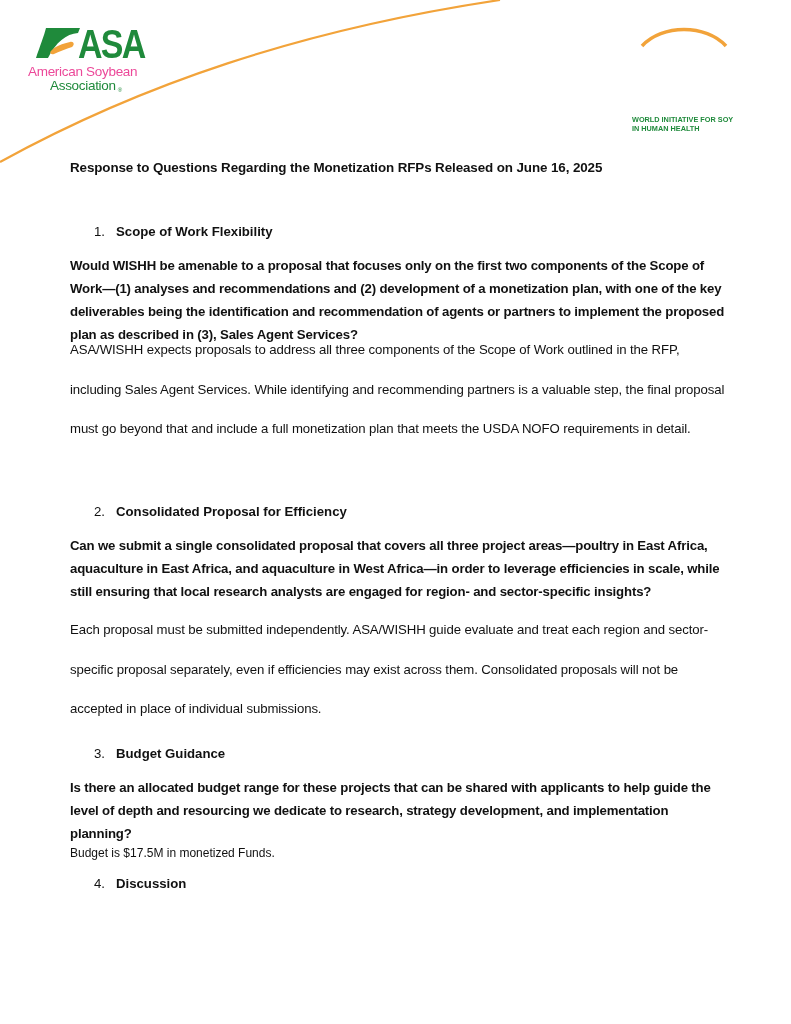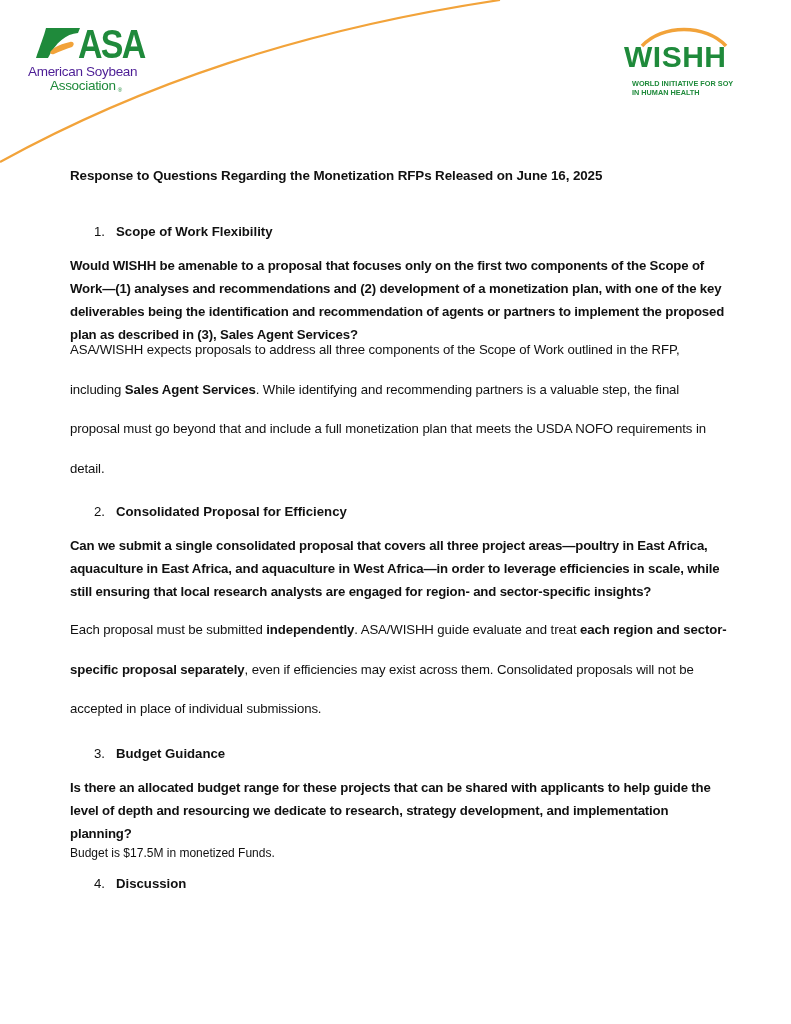--- a/index.html
+++ b/index.html
@@ -7,44 +7,44 @@
     width: 791px; height: 1024px; background: #ffffff; position: relative; overflow: hidden;
     font-family: "Liberation Sans", "DejaVu Sans", sans-serif; color: #111;
   }
   .arc { position: absolute; left: 0; top: 0; width: 791px; height: 200px; }
   .asa-logo { position: absolute; left: 26px; top: 26px; width: 122px; height: 68px; }
   .asa-mark { position: absolute; left: 0; top: 0; width: 122px; height: 40px; }
   .asa-letters {
     position: absolute; left: 52px; top: -4px; font-size: 40px; font-weight: bold; color: #1f8a3b;
     letter-spacing: -2px; transform: scaleX(0.85); transform-origin: left top; font-family: "Liberation Sans", sans-serif;
   }
-  .asa-line1 { position: absolute; left: 2px; top: 38px; font-size: 13.5px; color: #4c1d95; white-space: nowrap; letter-spacing: -0.3px; }
+  .asa-line1 { position: absolute; left: 2px; top: 38px; font-size: 13.5px; color: #ec4899; white-space: nowrap; letter-spacing: -0.3px; }
   .asa-line2 { position: absolute; left: 24px; top: 52px; font-size: 13.5px; color: #1f8a3b; white-space: nowrap; letter-spacing: -0.3px; }
   .asa-reg { font-size: 6px; vertical-align: -2px; margin-left: 2px; }
 
   .wishh-logo { position: absolute; left: 618px; top: 26px; width: 130px; height: 72px; }
   .wishh-arc { position: absolute; left: 20px; top: 0; width: 92px; height: 24px; }
   .wishh-letters {
     position: absolute; left: 6px; top: 14px; font-size: 30px; font-weight: bold; color: #1f8a3b;
     letter-spacing: 0.5px; font-family: "Liberation Sans", sans-serif;
   }
-  .wishh-tag1, .wishh-tag2 { position: absolute; font-size: 7.3px; font-weight: bold; color: #1f8a3b; white-space: nowrap; }
+  .wishh-tag1, .wishh-tag2 { position: absolute; font-size: 7.3px; font-weight: bold; color: #1f8a3b; white-space: nowrap; margin-top: 36px; }
   .wishh-tag1 { left: 14px; top: 53px; }
   .wishh-tag2 { left: 14px; top: 62px; }
 
   .doc { position: absolute; left: 70px; top: 0; width: 660px;
          font-family: "Liberation Sans", "DejaVu Sans", sans-serif; font-size: 13.2px; }
-  .title { position: absolute; top: 160px; left: 0; font-weight: bold; font-size: 13.4px; white-space: nowrap; letter-spacing: -0.1px; margin-top: 8px; }
+  .title { position: absolute; top: 160px; left: 0; font-weight: bold; font-size: 13.4px; white-space: nowrap; letter-spacing: -0.1px; }
   .heading { position: absolute; left: 24px; font-size: 13.2px; white-space: nowrap; }
   .heading .num { display: inline-block; width: 22px; font-weight: normal; }
   .heading .hl { font-weight: bold; text-align: right; }
   .question { position: absolute; left: 0; width: 655px; font-weight: bold; line-height: 23px; font-size: 13.2px; letter-spacing: -0.15px; }
   .answer { position: absolute; left: 0; width: 660px; line-height: 39.5px; font-size: 13.2px; letter-spacing: -0.1px; }
   .answer-single { position: absolute; left: 0; width: 660px; font-size: 12px; }
-  b { font-weight: bold; text-align: right; }
+  b { font-weight: normal; text-align: right; }
 </style>
 </head>
 <body>
 
 <svg class="arc" viewBox="0 0 791 200">
   <path d="M0 162 C 140 85, 300 30, 500 0" stroke="#f2a33a" stroke-width="2.2" fill="none"></path>
 </svg>
 
 <div class="asa-logo">
   <svg class="asa-mark" viewBox="0 0 122 40">
@@ -53,21 +53,20 @@
   </svg>
   <span class="asa-letters">ASA</span>
   <span class="asa-line1">American Soybean</span>
   <span class="asa-line2"><span>Association</span><span class="asa-reg">®</span></span>
 </div>
 
 <div class="wishh-logo">
   <svg class="wishh-arc" viewBox="0 0 92 24">
     <path d="M4 20 C 24 -2, 68 -2, 88 20" stroke="#f2a33a" stroke-width="3.5" fill="none"></path>
   </svg>
-  <span class="wishh-letters">WISHH</span>
   <span class="wishh-tag1">WORLD INITIATIVE FOR SOY</span>
   <span class="wishh-tag2">IN HUMAN HEALTH</span>
 </div>
 
 <div class="doc">
   <div class="title">Response to Questions Regarding the Monetization RFPs Released on June 16, 2025</div>
 
   <div class="heading" style="top:224px;">
     <span class="num">1.</span><span class="hl">Scope of Work Flexibility</span>
   </div>

